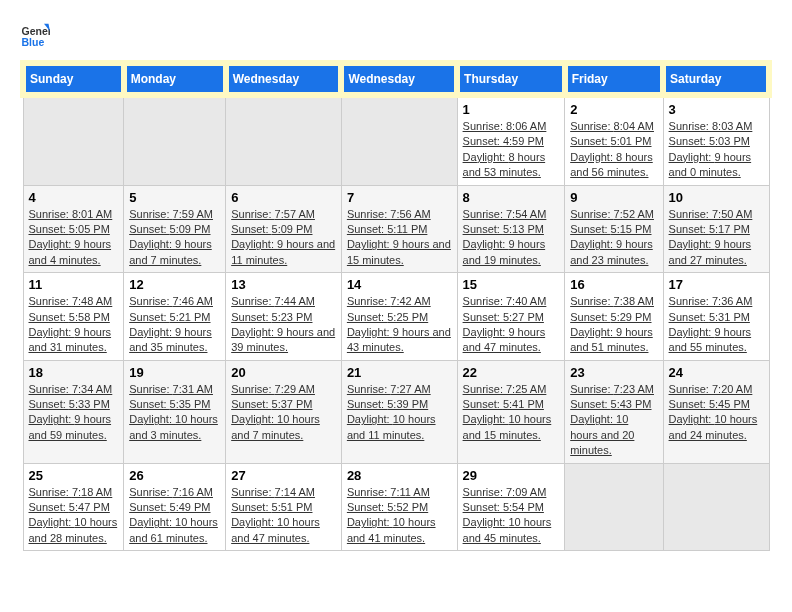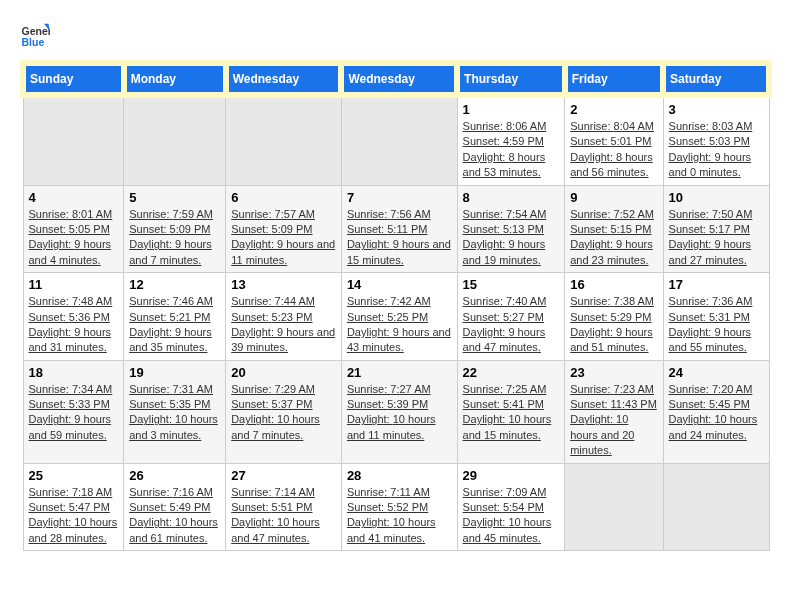--- a/index.html
+++ b/index.html
@@ -161,21 +161,21 @@
           <div class="day-info"><span>Sunrise: </span><span>7:52 AM</span><br><span>Sunset: </span><span>5:15 PM</span><br><span>Daylight: </span><span>9 hours and 23 minutes.</span></div>
         </td>
         <td>
           <span class="day-num">10</span>
           <div class="day-info"><span>Sunrise: </span><span>7:50 AM</span><br><span>Sunset: </span><span>5:17 PM</span><br><span>Daylight: </span><span>9 hours and 27 minutes.</span></div>
         </td>
       </tr>
       <tr>
         <td>
           <span class="day-num">11</span>
-          <div class="day-info"><span>Sunrise: </span><span>7:48 AM</span><br><span>Sunset: </span><span>5:36 PM</span><br><span>Daylight: </span><span>9 hours and 31 minutes.</span></div>
+          <div class="day-info"><span>Sunrise: </span><span>7:48 AM</span><br><span>Sunset: </span><span>5:58 PM</span><br><span>Daylight: </span><span>9 hours and 31 minutes.</span></div>
         </td>
         <td>
           <span class="day-num">12</span>
           <div class="day-info"><span>Sunrise: </span><span>7:46 AM</span><br><span>Sunset: </span><span>5:21 PM</span><br><span>Daylight: </span><span>9 hours and 35 minutes.</span></div>
         </td>
         <td>
           <span class="day-num">13</span>
           <div class="day-info"><span>Sunrise: </span><span>7:44 AM</span><br><span>Sunset: </span><span>5:23 PM</span><br><span>Daylight: </span><span>9 hours and 39 minutes.</span></div>
         </td>
         <td>
@@ -211,21 +211,21 @@
         <td>
           <span class="day-num">21</span>
           <div class="day-info"><span>Sunrise: </span><span>7:27 AM</span><br><span>Sunset: </span><span>5:39 PM</span><br><span>Daylight: </span><span>10 hours and 11 minutes.</span></div>
         </td>
         <td>
           <span class="day-num">22</span>
           <div class="day-info"><span>Sunrise: </span><span>7:25 AM</span><br><span>Sunset: </span><span>5:41 PM</span><br><span>Daylight: </span><span>10 hours and 15 minutes.</span></div>
         </td>
         <td>
           <span class="day-num">23</span>
-          <div class="day-info"><span>Sunrise: </span><span>7:23 AM</span><br><span>Sunset: </span><span>11:43 PM</span><br><span>Daylight: </span><span>10 hours and 20 minutes.</span></div>
+          <div class="day-info"><span>Sunrise: </span><span>7:23 AM</span><br><span>Sunset: </span><span>5:43 PM</span><br><span>Daylight: </span><span>10 hours and 20 minutes.</span></div>
         </td>
         <td>
           <span class="day-num">24</span>
           <div class="day-info"><span>Sunrise: </span><span>7:20 AM</span><br><span>Sunset: </span><span>5:45 PM</span><br><span>Daylight: </span><span>10 hours and 24 minutes.</span></div>
         </td>
       </tr>
       <tr>
         <td>
           <span class="day-num">25</span>
           <div class="day-info"><span>Sunrise: </span><span>7:18 AM</span><br><span>Sunset: </span><span>5:47 PM</span><br><span>Daylight: </span><span>10 hours and 28 minutes.</span></div>

